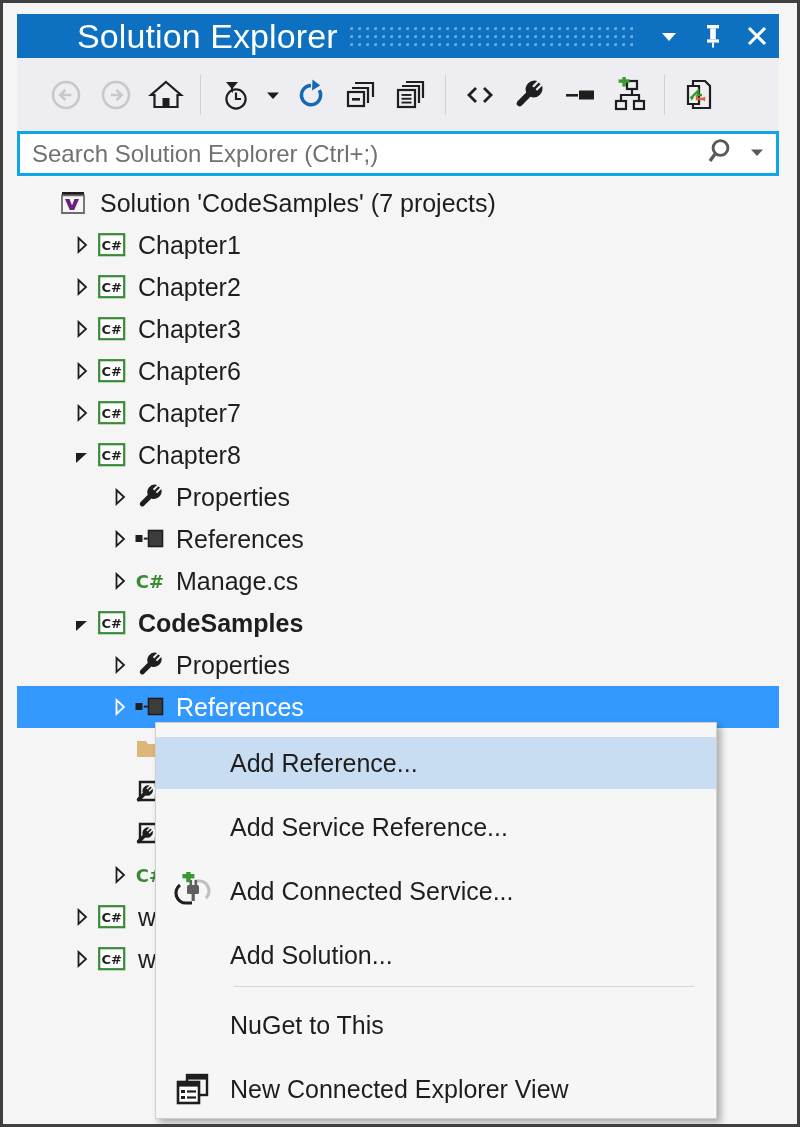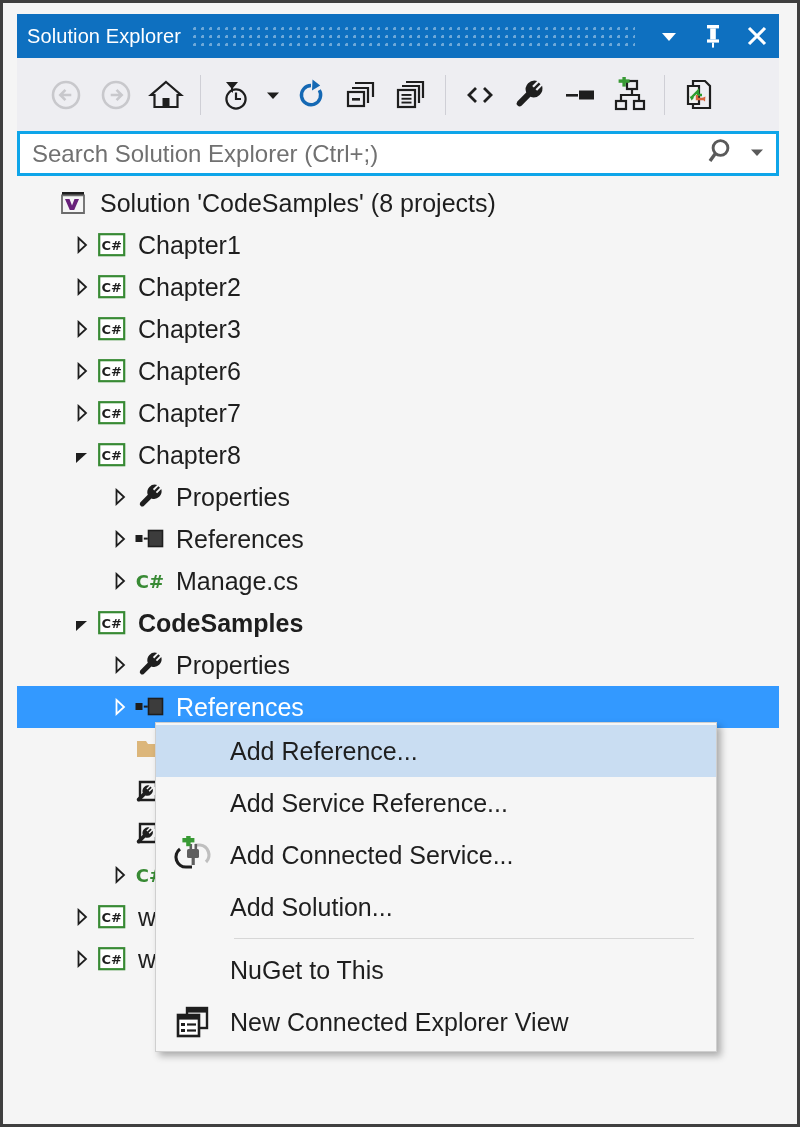--- a/index.html
+++ b/index.html
@@ -25,24 +25,25 @@
   #titlebar {
     position: absolute;
     left: 14px; top: 11px;
     width: 762px; height: 44px;
     background: #0e70c0;
     display: flex;
     align-items: center;
   }
   #titlebar-text {
     color: #ffffff;
-    font-size: 20px;
-    padding-left: 10px;
+    font-size: 34px;
+    padding-left: 30px;
     white-space: nowrap;
     letter-spacing: .1px;
+    margin-left: 30px;
   }
   #drag-dots {
     flex: 1 1 auto;
     height: 22px;
     margin: 0 12px;
     background-image:
       radial-gradient(circle at 1.6px 1.6px, rgba(255,255,255,.40) 1.4px, rgba(0,0,0,0) 1.6px);
     background-size: 8px 8px;
     background-position: 0 2px;
   }
@@ -150,20 +151,21 @@
     background: #f6f6f6;
     border: 1px solid #cfcfcf;
     box-shadow: 4px 4px 7px rgba(0,0,0,.30);
     padding: 2px 0 3px 0;
   }
   .mi {
     height: 52px;
     display: flex;
     align-items: center;
     position: relative;
+    margin-top: 12px;
   }
   .mi.highlight { background: #c9ddf2; }
   .mi-icon {
     width: 74px;
     display: flex; align-items: center; justify-content: center;
     flex: 0 0 auto;
   }
   .mi-icon svg { display: block; }
   .mi-label {
     font-size: 25px;
@@ -377,21 +379,21 @@
   <div class="row" style="top: 6px;">
         <div style="width: 14px; flex: 0 0 auto;"></div>
         <div class="twisty"></div>
         <div class="icon-slot">
           <svg width="30" height="28" viewBox="0 0 30 28" xmlns="http://www.w3.org/2000/svg">
     <rect x="3" y="3" width="22" height="3.4" fill="#1e1e1e"></rect>
     <path d="M3 6.4 L25 6.4 L25 24 L3 24 Z" fill="none" stroke="#6b6b6b" stroke-width="1.8"></path>
     <path d="M6 10 L10.5 10 L13 16.5 L15.5 10 L20 10 L15.2 21 L10.8 21 Z" fill="#68217a"></path>
   </svg>
         </div>
-        <span class="row-label">Solution 'CodeSamples' (8 projects)</span>
+        <span class="row-label">Solution 'CodeSamples' (7 projects)</span>
       </div>
       <div class="row" style="top: 48px;">
         <div style="width: 52px; flex: 0 0 auto;"></div>
         <div class="twisty">
           <svg width="20" height="22" viewBox="0 0 20 22">
             <path d="M6.5 4 L14 11 L6.5 18 Z" fill="none" stroke="#1e1e1e" stroke-width="1.8"></path>
           </svg>
         </div>
         <div class="icon-slot">
           <svg width="30" height="26" viewBox="0 0 30 26" xmlns="http://www.w3.org/2000/svg">

